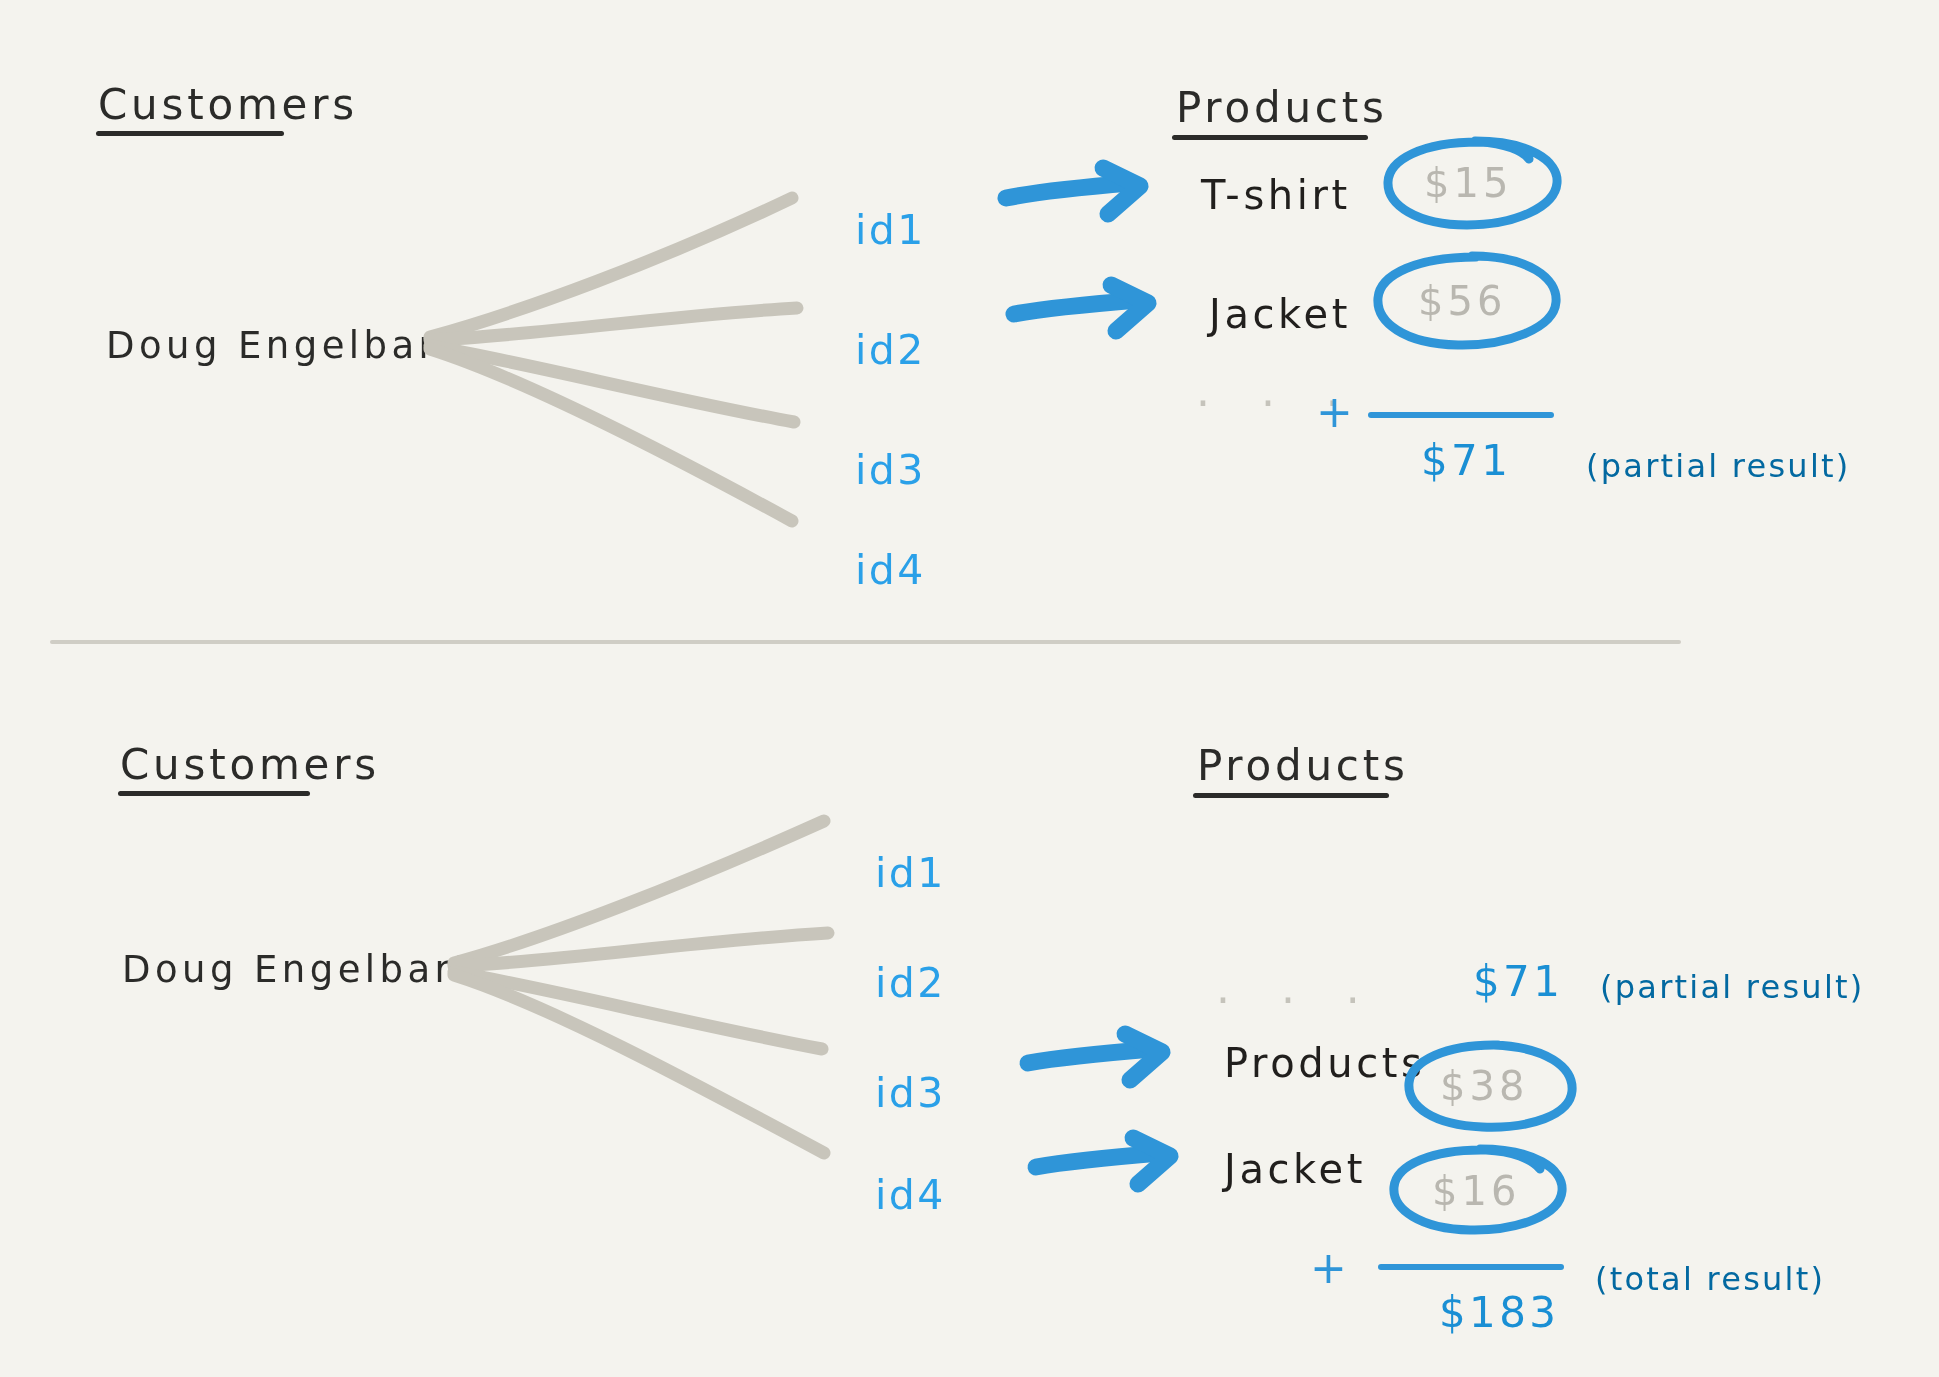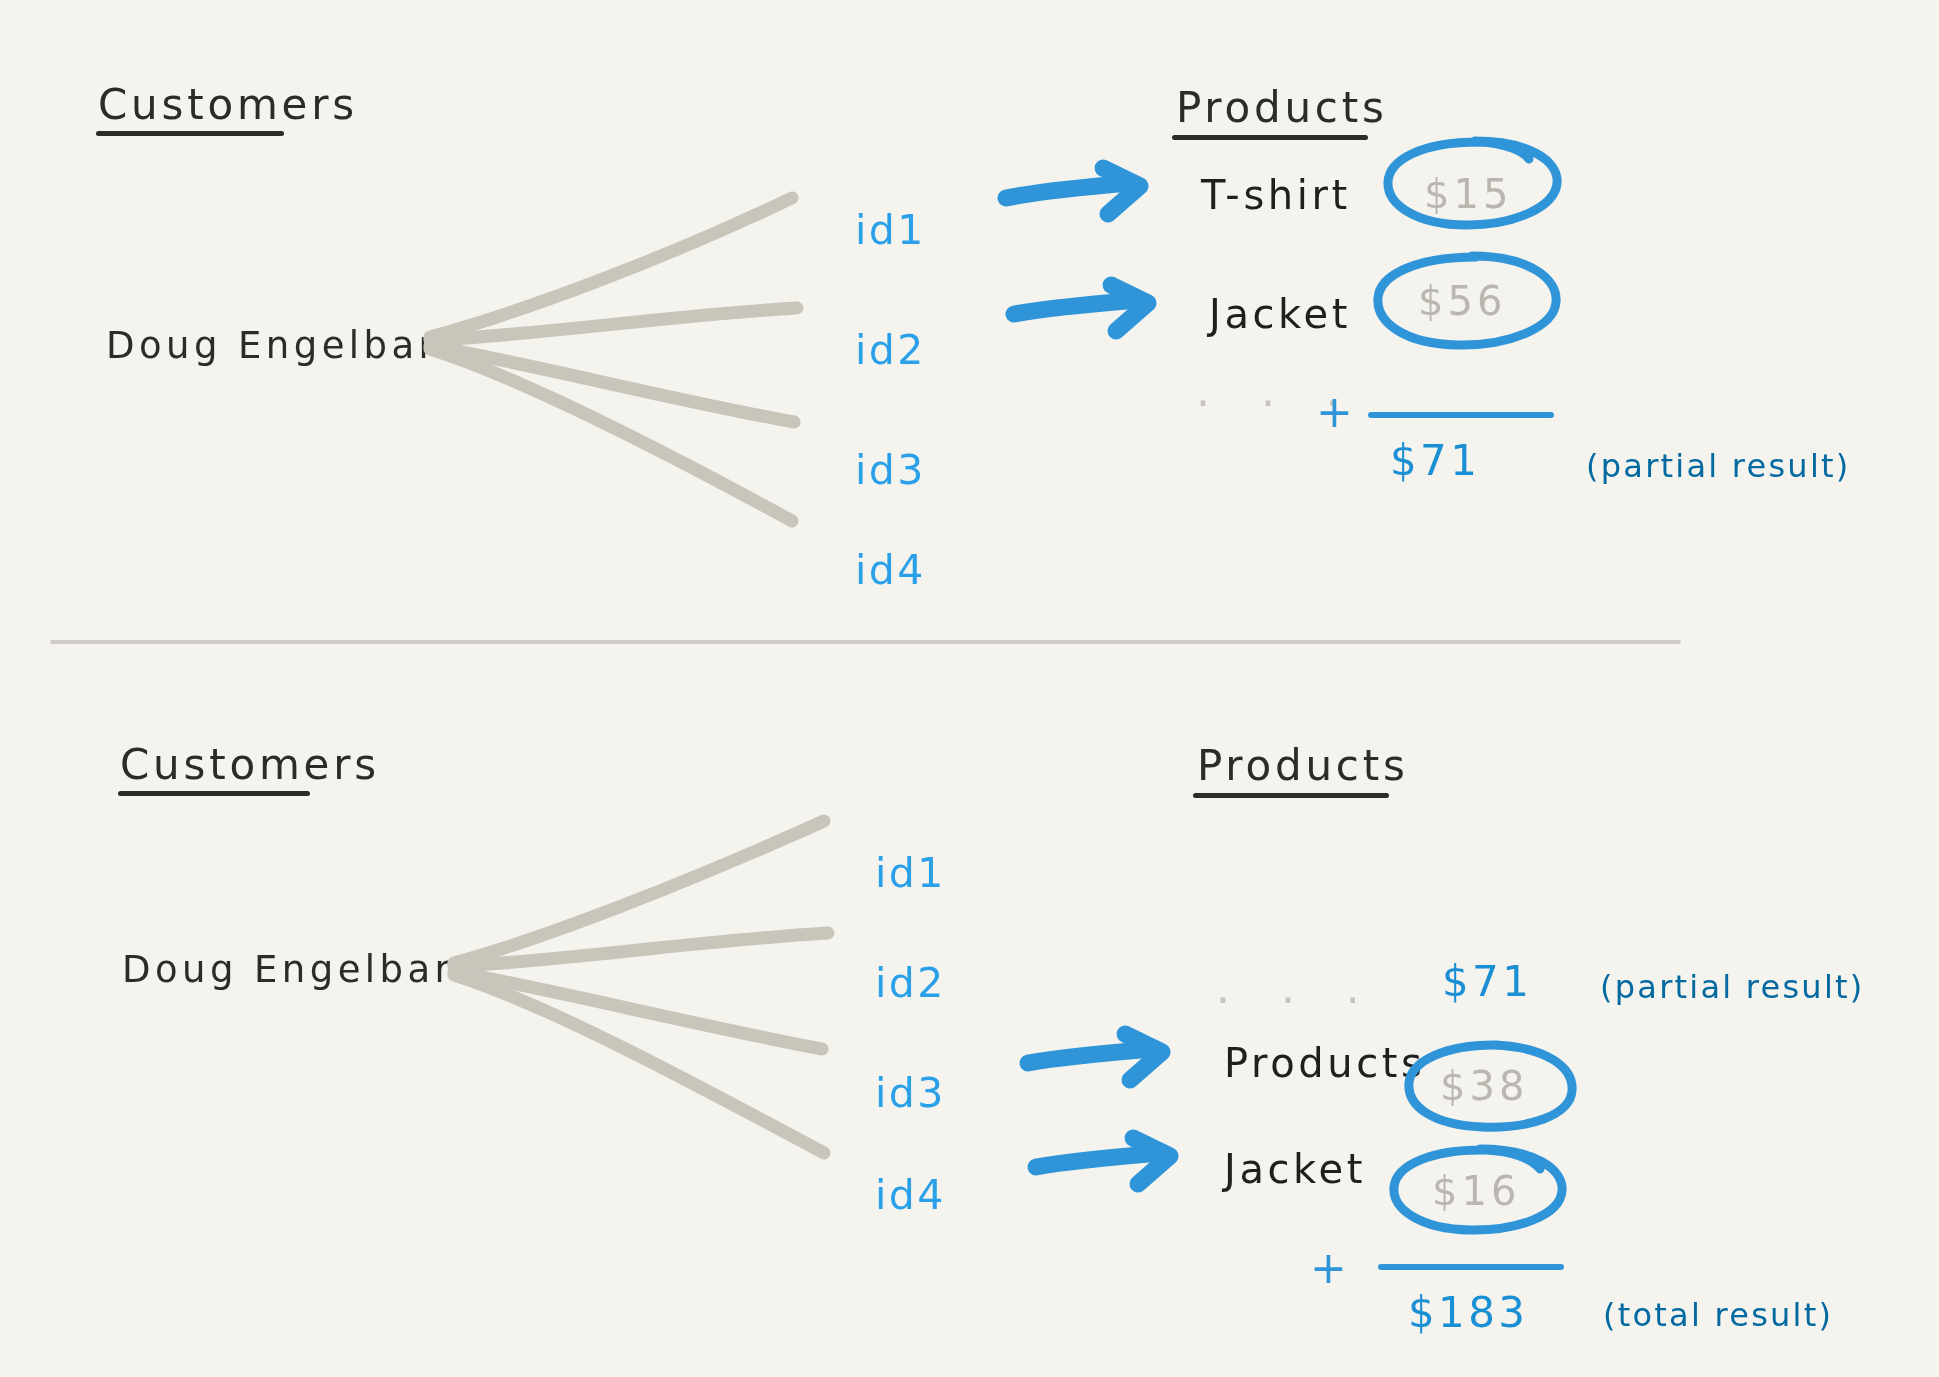--- a/index.html
+++ b/index.html
@@ -62,20 +62,21 @@
     font-size: 40px;
     color: #b9b7b0;
     letter-spacing: 0.10em;
     font-weight: 500;
   }
   .sum-text {
     font-size: 42px;
     color: #1a8fd4;
     letter-spacing: 0.08em;
     font-weight: 500;
+    margin-left: 31px;
   }
   .plus-sign {
     font-size: 44px;
     color: #2f95d8;
     font-weight: 400;
     line-height: 1;
   }
   .note-text {
     font-size: 32px;
     color: #0369a1;
@@ -139,21 +140,21 @@
 
     <div class="abs hand product-label" style="left:1178px; top:175px;">T-shirt</div>
     <div class="abs hand product-label" style="left:1186px; top:294px;">Jacket</div>
 
     <div class="abs hand dots" style="left:1196px; top:382px;">· · ·</div>
 
     <svg class="abs" width="180" height="100" style="left:1383px; top:133px;">
       <path d="M92,8 C146,8 176,28 174,50 C172,74 132,92 84,92
                C34,92 4,72 5,49 C6,27 38,9 96,9 C122,10 140,18 146,26" fill="none" stroke="#2f95d8" stroke-width="9" stroke-linecap="round"></path>
     </svg>
-    <div class="abs hand price-text" style="left:1424px; top:174px;">$15</div>
+    <div class="abs hand price-text" style="left:1424px; top:163px;">$15</div>
 
     <svg class="abs" width="200" height="105" style="left:1372px; top:248px;">
       <path d="M100,8 C156,8 186,30 184,54 C182,80 136,98 86,97
                C32,96 4,74 6,50 C8,26 46,9 104,9" fill="none" stroke="#2f95d8" stroke-width="9" stroke-linecap="round"></path>
     </svg>
     <div class="abs hand price-text" style="left:1418px; top:281px;">$56</div>
 
     <div class="abs hand plus-sign" style="left:1316px; top:390px;">+</div>
     <div class="abs sum-rule" style="left:1368px; top:412px; width:186px;"></div>
     <div class="abs hand sum-text" style="left:1390px; top:440px;">$71</div>
@@ -210,16 +211,16 @@
 
     <svg class="abs" width="190" height="96" style="left:1386px; top:502px;">
       <path d="M94,6 C148,6 178,26 176,48 C174,72 132,88 84,87
                C34,86 6,66 8,44 C10,22 46,6 100,7 C126,8 146,16 154,26" fill="none" stroke="#2f95d8" stroke-width="9" stroke-linecap="round"></path>
     </svg>
     <div class="abs hand price-text" style="left:1432px; top:530px;">$16</div>
 
     <div class="abs hand plus-sign" style="left:1310px; top:605px;">+</div>
     <div class="abs sum-rule" style="left:1378px; top:623px; width:186px;"></div>
     <div class="abs hand sum-text" style="left:1408px; top:651px;">$183</div>
-    <div class="abs hand note-text" style="left:1595px; top:658px;margin-left:8px;">(total result)</div>
+    <div class="abs hand note-text" style="left:1595px; top:622px;">(total result)</div>
   </div>
 
 </div>
 
 </body></html>

